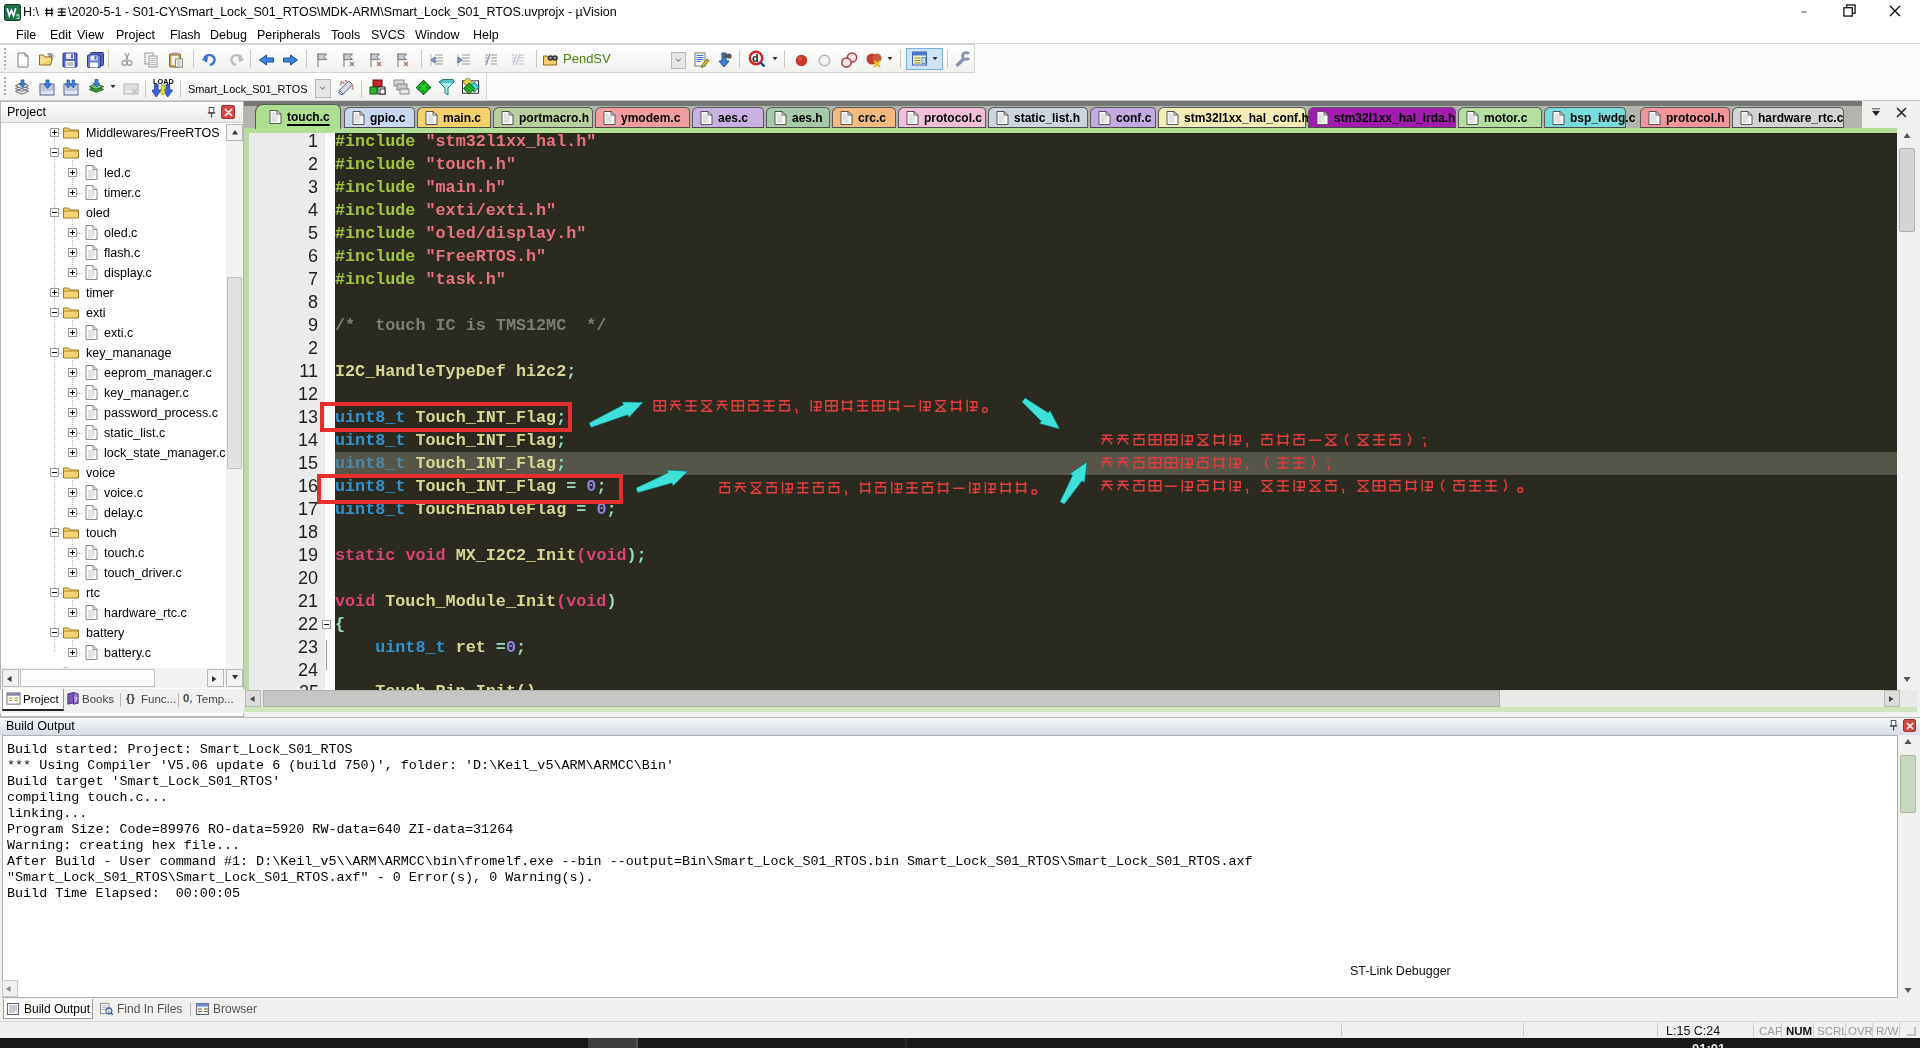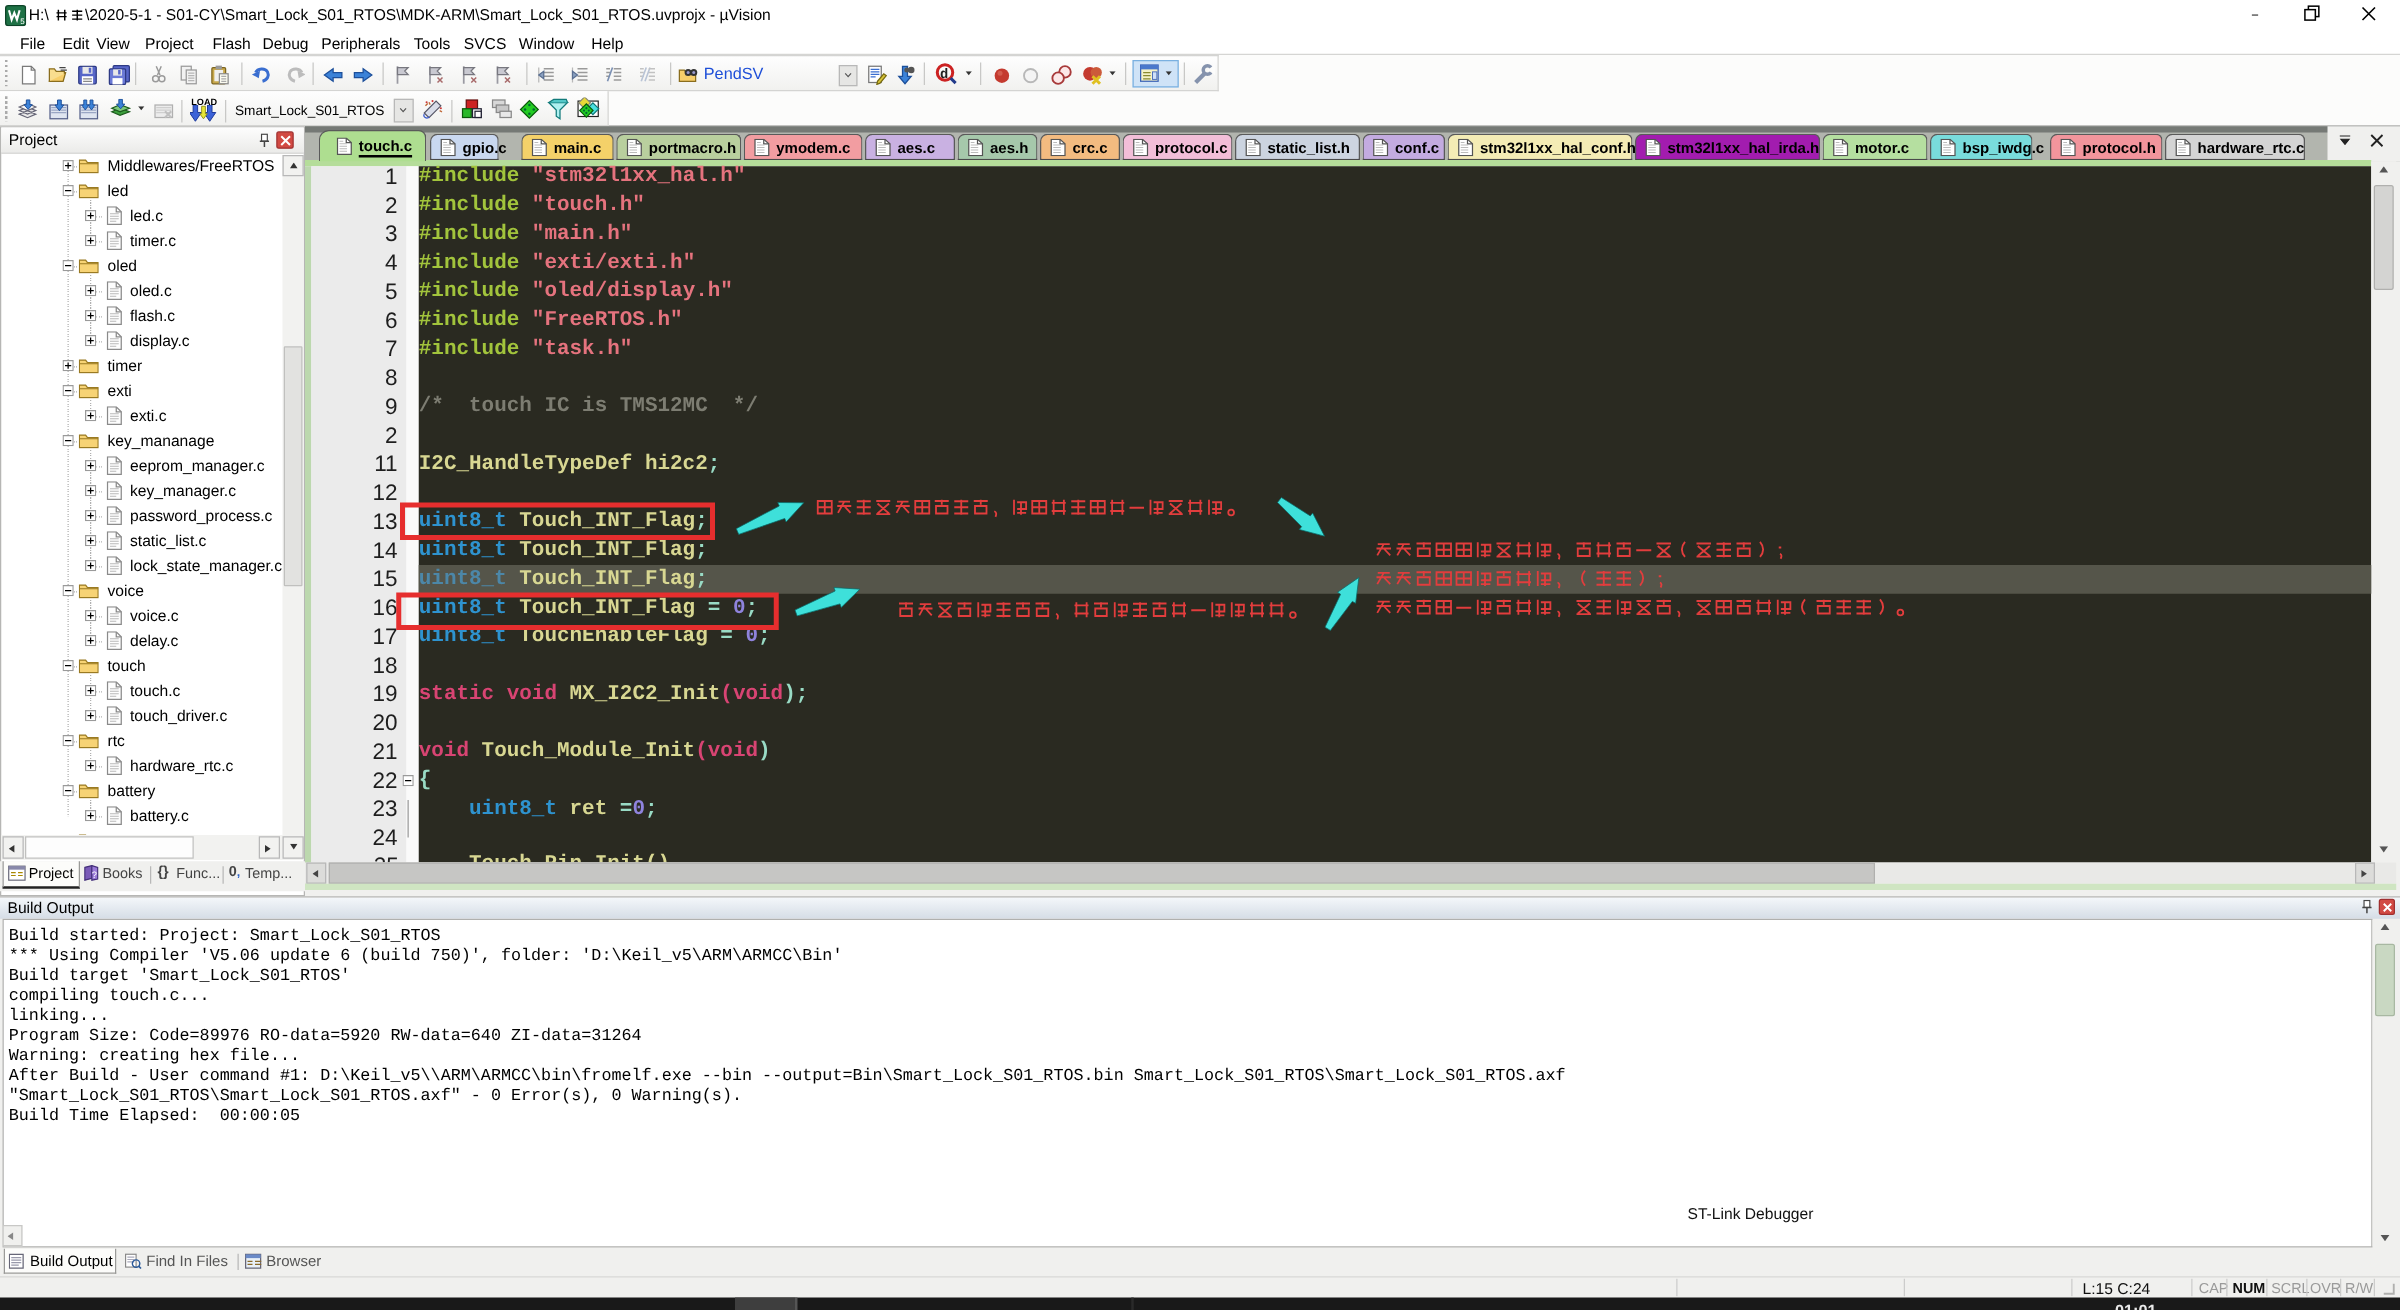--- a/index.html
+++ b/index.html
@@ -160,21 +160,21 @@
     <path d="M9,3 h5 m-5,3 h5 m-5,3 h5 m-5,3 h5" stroke="#c2c2c2" stroke-width="1.2"></path>
   </svg>
 <div class="sep1" style="left:536px"></div>
 <svg class="ic" style="left:542px;top:52px" width="17" height="16" viewBox="0 0 16 16">
     <path d="M1,13 V4 h4 l1.5,2 H14 v7 Z" fill="#f7ce6a" stroke="#8a6d1d"></path>
     <circle cx="8" cy="6" r="2.8" fill="#333"></circle>
     <circle cx="12.5" cy="6" r="2.8" fill="#333"></circle>
     <circle cx="8" cy="6" r="1.2" fill="#99c"></circle>
     <circle cx="12.5" cy="6" r="1.2" fill="#99c"></circle>
   </svg>
-<div class="ab" style="left:563px;top:51px;font-size:13px;color:#1d4ed8">PendSV</div>
+<div class="ab" style="left:563px;top:51px;font-size:13px;color:#4d7c0f">PendSV</div>
 <div class="sbtn" style="left:671px;top:52px;width:15px;height:17px;background:#e6e6e4"></div>
 <svg class="ic" style="left:674px;top:58px" width="9" height="6" viewBox="0 0 9 9">
     <path d="M1,1 l3.5,4 3.5,-4" fill="none" stroke="#555" stroke-width="1.4"></path>
   </svg>
 <svg class="ic" style="left:694px;top:52px" width="16" height="16" viewBox="0 0 16 16">
     <rect x="1" y="1" width="10" height="13" fill="#fff" stroke="#777"></rect>
     <path d="M2.5,3.5 h7 m-7,2 h7 m-7,2 h7 m-7,2 h4" stroke="#3a6ed0"></path>
     <path d="M8,13 l5,-6 2,1.5 -5,6 -2.5,1 Z" fill="#d8c43a" stroke="#776a10"></path>
   </svg>
 <svg class="ic" style="left:717px;top:52px" width="16" height="16" viewBox="0 0 16 16">
@@ -674,21 +674,21 @@
   </svg>
 <div class="ab" style="left:244px;top:128px;width:1653px;height:5px;background:#b5dd9a"></div>
 <div class="tab" style="left:255px;width:86px;top:104px;height:25px;background:#aede90;border-bottom:none;z-index:3;border-radius:8px 6px 0 0;padding-left:13px">
     <svg width="13" height="14" viewBox="0 0 13 14" style="margin-right:5px;flex:none">
       <path d="M1,0.5 h7 l4,3.5 v9.5 h-11 Z" fill="#fff" stroke="#555"></path>
       <path d="M8,0.5 v3.5 h4" fill="none" stroke="#555"></path>
       <path d="M2.6,3 h3 M2.6,5 h6 M2.6,7 h6 M2.6,9 h6 M2.6,11 h6" stroke="#bbb" stroke-width="0.9"></path>
     </svg>
     <span style="text-decoration:underline 2px;text-underline-offset:3px">touch.c</span>
   </div>
-<div class="tab" style="left:344px;width:55px;background:#c9d8f0"><svg width="13" height="14" viewBox="0 0 13 14" style="margin-right:5px;flex:none">
+<div class="tab" style="left:344px;width:71px;background:#c9d8f0"><svg width="13" height="14" viewBox="0 0 13 14" style="margin-right:5px;flex:none">
       <path d="M1,0.5 h7 l4,3.5 v9.5 h-11 Z" fill="#fff" stroke="#555"></path>
       <path d="M8,0.5 v3.5 h4" fill="none" stroke="#555"></path>
       <path d="M2.6,3 h3 M2.6,5 h6 M2.6,7 h6 M2.6,9 h6 M2.6,11 h6" stroke="#bbb" stroke-width="0.9"></path>
     </svg>gpio.c</div>
 <div class="tab" style="left:417px;width:74px;background:#f4d169"><svg width="13" height="14" viewBox="0 0 13 14" style="margin-right:5px;flex:none">
       <path d="M1,0.5 h7 l4,3.5 v9.5 h-11 Z" fill="#fff" stroke="#555"></path>
       <path d="M8,0.5 v3.5 h4" fill="none" stroke="#555"></path>
       <path d="M2.6,3 h3 M2.6,5 h6 M2.6,7 h6 M2.6,9 h6 M2.6,11 h6" stroke="#bbb" stroke-width="0.9"></path>
     </svg>main.c</div>
 <div class="tab" style="left:493px;width:100px;background:#b9cf9e"><svg width="13" height="14" viewBox="0 0 13 14" style="margin-right:5px;flex:none">

